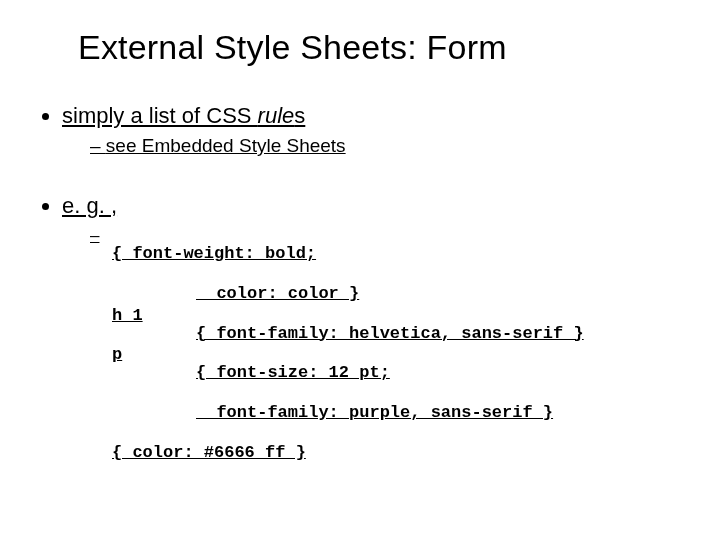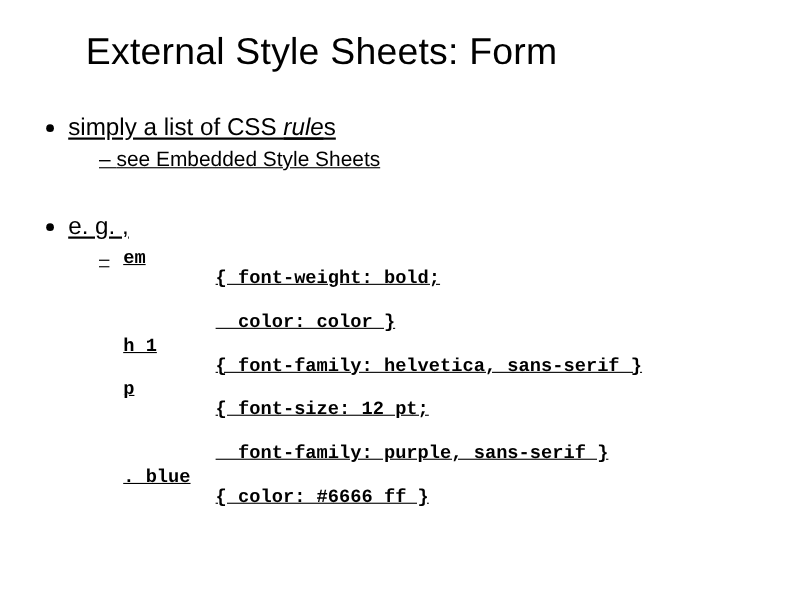--- a/index.html
+++ b/index.html
@@ -91,21 +91,20 @@
 
   <div class="spacer"></div>
 
   <ul class="level1">
     <li>
       <span>e. g. ,</span>
 
       <div class="code-block">
         <div class="code-row">
           <span class="dash-col">–</span>
-          <span class="sel-col">em</span>
           <span class="decl-col">{ font-weight: bold;</span>
         </div>
         <div class="code-row">
           <span class="dash-col"></span>
           <span class="sel-col"></span>
           <span class="decl-col">  color: color }</span>
         </div>
         <div class="code-row">
           <span class="dash-col"></span>
           <span class="sel-col">h 1</span>
@@ -116,20 +115,19 @@
           <span class="sel-col">p</span>
           <span class="decl-col">{ font-size: 12 pt;</span>
         </div>
         <div class="code-row">
           <span class="dash-col"></span>
           <span class="sel-col"></span>
           <span class="decl-col">  font-family: purple, sans-serif }</span>
         </div>
         <div class="code-row">
           <span class="dash-col"></span>
-          <span class="sel-col">. blue</span>
           <span class="decl-col">{ color: #6666 ff }</span>
         </div>
       </div>
     </li>
   </ul>
 
 </div>
 
 </body></html>

